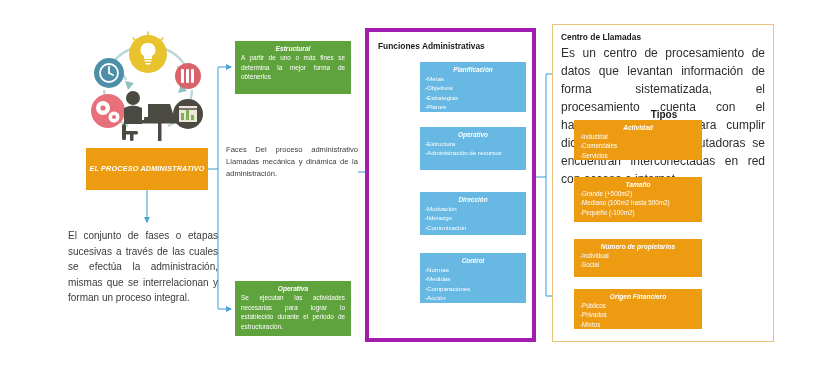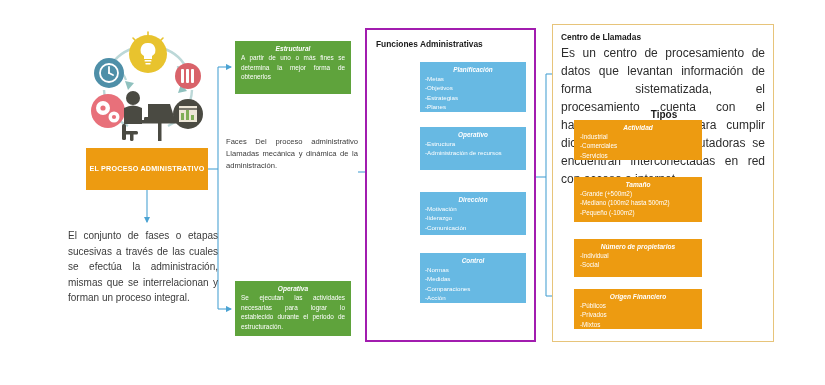--- a/index.html
+++ b/index.html
@@ -20,21 +20,21 @@
   .illus svg{display:block;}
 
   
   .mainbox{
     left:86px;top:148px;width:122px;height:42px;
     background:#ED9B11;
     display:flex;align-items:center;justify-content:center;
     text-align:center;
   }
   .mainbox span{
-    color:#ffffff;font-weight:bold;font-size:7.2px;
+    color:#ffffff;font-style:italic;font-weight:bold;font-size:7.2px;
     line-height:1.45;letter-spacing:.2px;
   }
 
   
   .leftpara{
     left:68px;top:228px;width:150px;
     font-size:10px;color:#3b3b3b;line-height:1.55;
     text-align:justify;
   }
 
@@ -47,28 +47,28 @@
     font-size:6.6px;margin-bottom:1px;
   }
   .green .body{
     display:block;font-size:6.4px;line-height:1.5;text-align:justify;
   }
   .greenTop{left:235px;top:41px;width:116px;height:53px;}
   .greenBottom{left:235px;top:281px;width:116px;height:55px;}
 
   
   .midpara{
-    left:226px;top:136px;width:132px;
+    left:226px;top:144px;width:132px;
     font-size:7.6px;color:#3b3b3b;line-height:1.55;text-align:justify;
   }
 
   
   .bluepanel{
     left:365px;top:28px;width:171px;height:314px;
-    border:2px solid #a21caf;background:#ffffff;
+    border:4px solid #a21caf;background:#ffffff;
   }
   .bluepanel .hdr{
     position:absolute;left:9px;top:9px;
     font-size:8.4px;font-weight:bold;color:#1a1a1a;
   }
   .blue{
     background:#67B9E3;color:#ffffff;padding:4px 5px 5px 5px;
   }
   .blue .ttl{
     display:block;text-align:center;font-style:italic;font-weight:bold;

